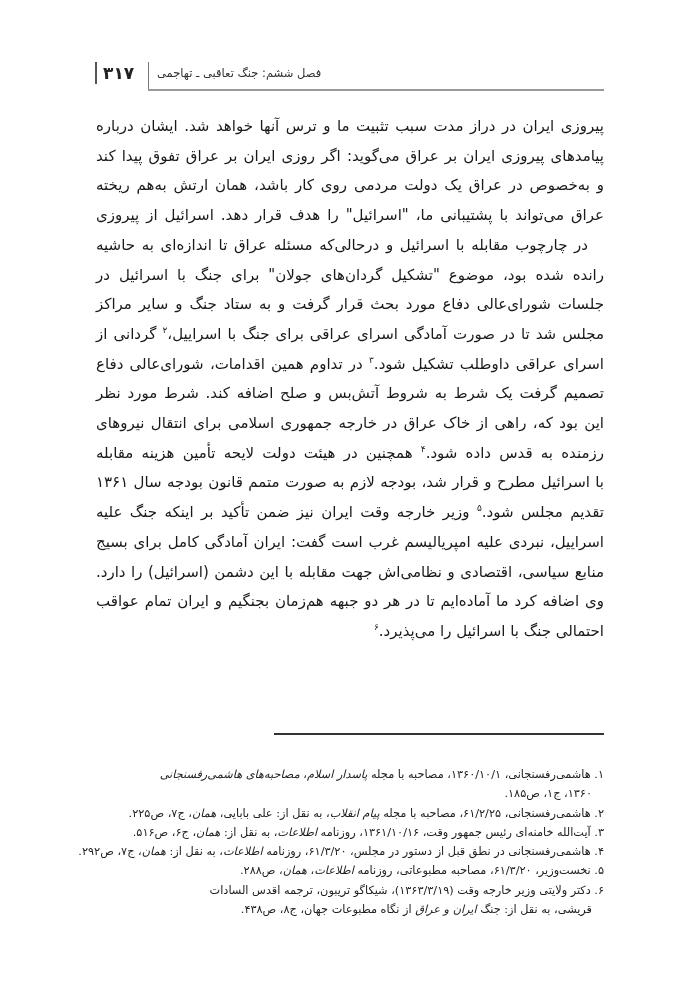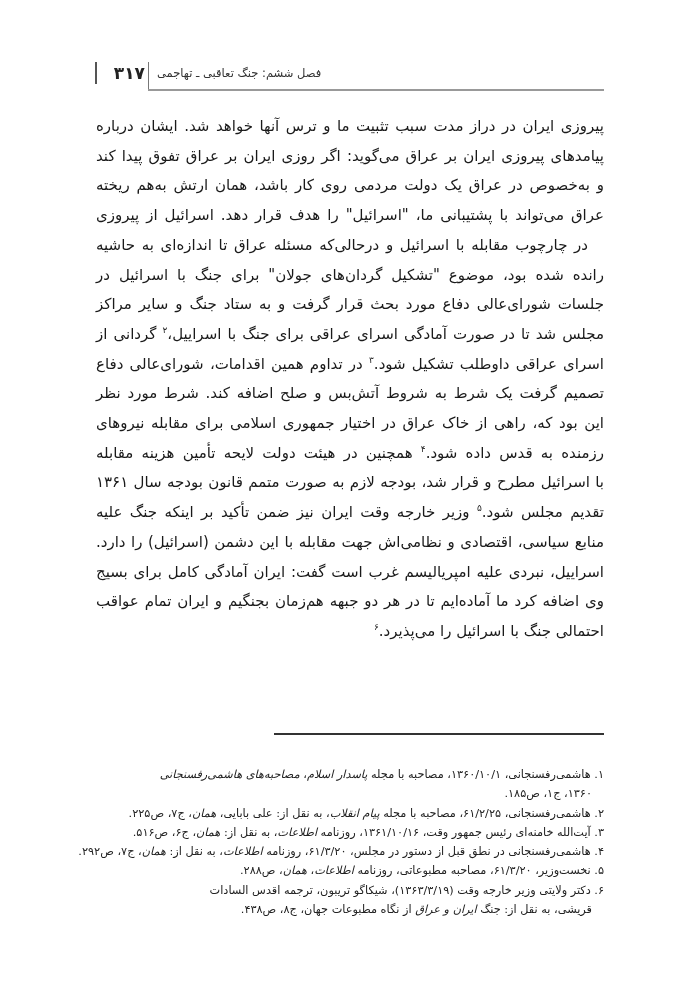--- a/index.html
+++ b/index.html
@@ -2,21 +2,21 @@
 <html><head>
 <meta charset="utf-8">
 <style>
   html, body { margin: 0; padding: 0; background: #ffffff; }
   body { width: 699px; height: 992px; position: relative; overflow: hidden;
          font-family: "DejaVu Sans", sans-serif; color: #1a1a1a; }
   .page { position: absolute; left: 0; top: 0; width: 699px; height: 992px; }
 
   .header { position: absolute; left: 95px; top: 60px; width: 509px; height: 30px; }
   .header .left-bar { position: absolute; left: 0; top: 2px; width: 2px; height: 22px; background: #555; }
-  .header .page-num { position: absolute; left: 8px; top: 2px; width: 42px; text-align: right;
+  .header .page-num { position: absolute; left: 8px; top: 2px; width: 42px; text-align: left;
          font-size: 17px; font-weight: bold; color: #222; direction: rtl; line-height: 22px; }
   .header .divider { position: absolute; left: 53px; top: 2px; width: 1px; height: 28px; background: #777; }
   .header .underline { position: absolute; left: 53px; top: 29px; width: 456px; height: 2px; background: #999; }
   .header .chapter-title { position: absolute; left: 62px; top: 4px; font-size: 11.5px; color: #333;
          direction: rtl; line-height: 18px; white-space: nowrap; }
 
   .body-text { position: absolute; left: 96px; top: 112px; width: 508px; direction: rtl;
          font-size: 15px; line-height: 29.7px; text-align: justify; text-align-last: right; }
   .body-text p { margin: 0; }
   .line { display: block; text-align: justify; text-align-last: justify; white-space: nowrap; }
@@ -50,26 +50,26 @@
       <span class="line">و به‌خصوص در عراق یک دولت مردمی روی کار باشد، همان ارتش به‌هم ریخته</span>
       <span class="line">عراق می‌تواند با پشتیبانی ما، "اسرائیل" را هدف قرار دهد. اسرائیل از پیروزی</span>
     </p>
     <p>
       <span class="line" style="padding-right:16px;box-sizing:border-box;width:100%">در چارچوب مقابله با اسرائیل و درحالی‌که مسئله عراق تا اندازه‌ای به حاشیه</span>
       <span class="line">رانده شده بود، موضوع "تشکیل گردان‌های جولان" برای جنگ با اسرائیل در</span>
       <span class="line">جلسات شورای‌عالی دفاع مورد بحث قرار گرفت و به ستاد جنگ و سایر مراکز</span>
       <span class="line"><span>مجلس شد تا در صورت آمادگی اسرای عراقی برای جنگ با اسراییل،</span><sup>۲</sup> <span>گردانی از</span></span>
       <span class="line"><span>اسرای عراقی داوطلب تشکیل شود.</span><sup>۳</sup> <span>در تداوم همین اقدامات، شورای‌عالی دفاع</span></span>
       <span class="line">تصمیم گرفت یک شرط به شروط آتش‌بس و صلح اضافه کند. شرط مورد نظر</span>
-      <span class="line">این بود که، راهی از خاک عراق در اختیار جمهوری اسلامی برای مقابله نیروهای</span>
+      <span class="line">این بود که، راهی از خاک عراق در خارجه جمهوری اسلامی برای انتقال نیروهای</span>
       <span class="line"><span>رزمنده به قدس داده شود.</span><sup>۴</sup> <span>همچنین در هیئت دولت لایحه تأمین هزینه مقابله</span></span>
       <span class="line">با اسرائیل مطرح و قرار شد، بودجه لازم به صورت متمم قانون بودجه سال ۱۳۶۱</span>
       <span class="line"><span>تقدیم مجلس شود.</span><sup>۵</sup> <span>وزیر خارجه وقت ایران نیز ضمن تأکید بر اینکه جنگ علیه</span></span>
+      <span class="line">اسراییل، نبردی علیه امپریالیسم غرب است گفت: ایران آمادگی کامل برای بسیج</span>
       <span class="line">منابع سیاسی، اقتصادی و نظامی‌اش جهت مقابله با این دشمن (اسرائیل) را دارد.</span>
-      <span class="line">اسراییل، نبردی علیه امپریالیسم غرب است گفت: ایران آمادگی کامل برای بسیج</span>
       <span class="line">وی اضافه کرد ما آماده‌ایم تا در هر دو جبهه هم‌زمان بجنگیم و ایران تمام عواقب</span>
       <span class="line last"><span>احتمالی جنگ با اسرائیل را می‌پذیرد.</span><sup>۶</sup></span>
     </p>
   </div>
 
   <div class="fn-sep"></div>
 
   <div class="footnotes">
     <span class="fn"><span>۱. هاشمی‌رفسنجانی، ۱۳۶۰/۱۰/۱، مصاحبه با مجله </span><span class="it">پاسدار اسلام</span><span>، </span><span class="it">مصاحبه‌های هاشمی‌رفسنجانی</span></span>
     <span class="fn-cont">۱۳۶۰، ج۱، ص۱۸۵.</span>

